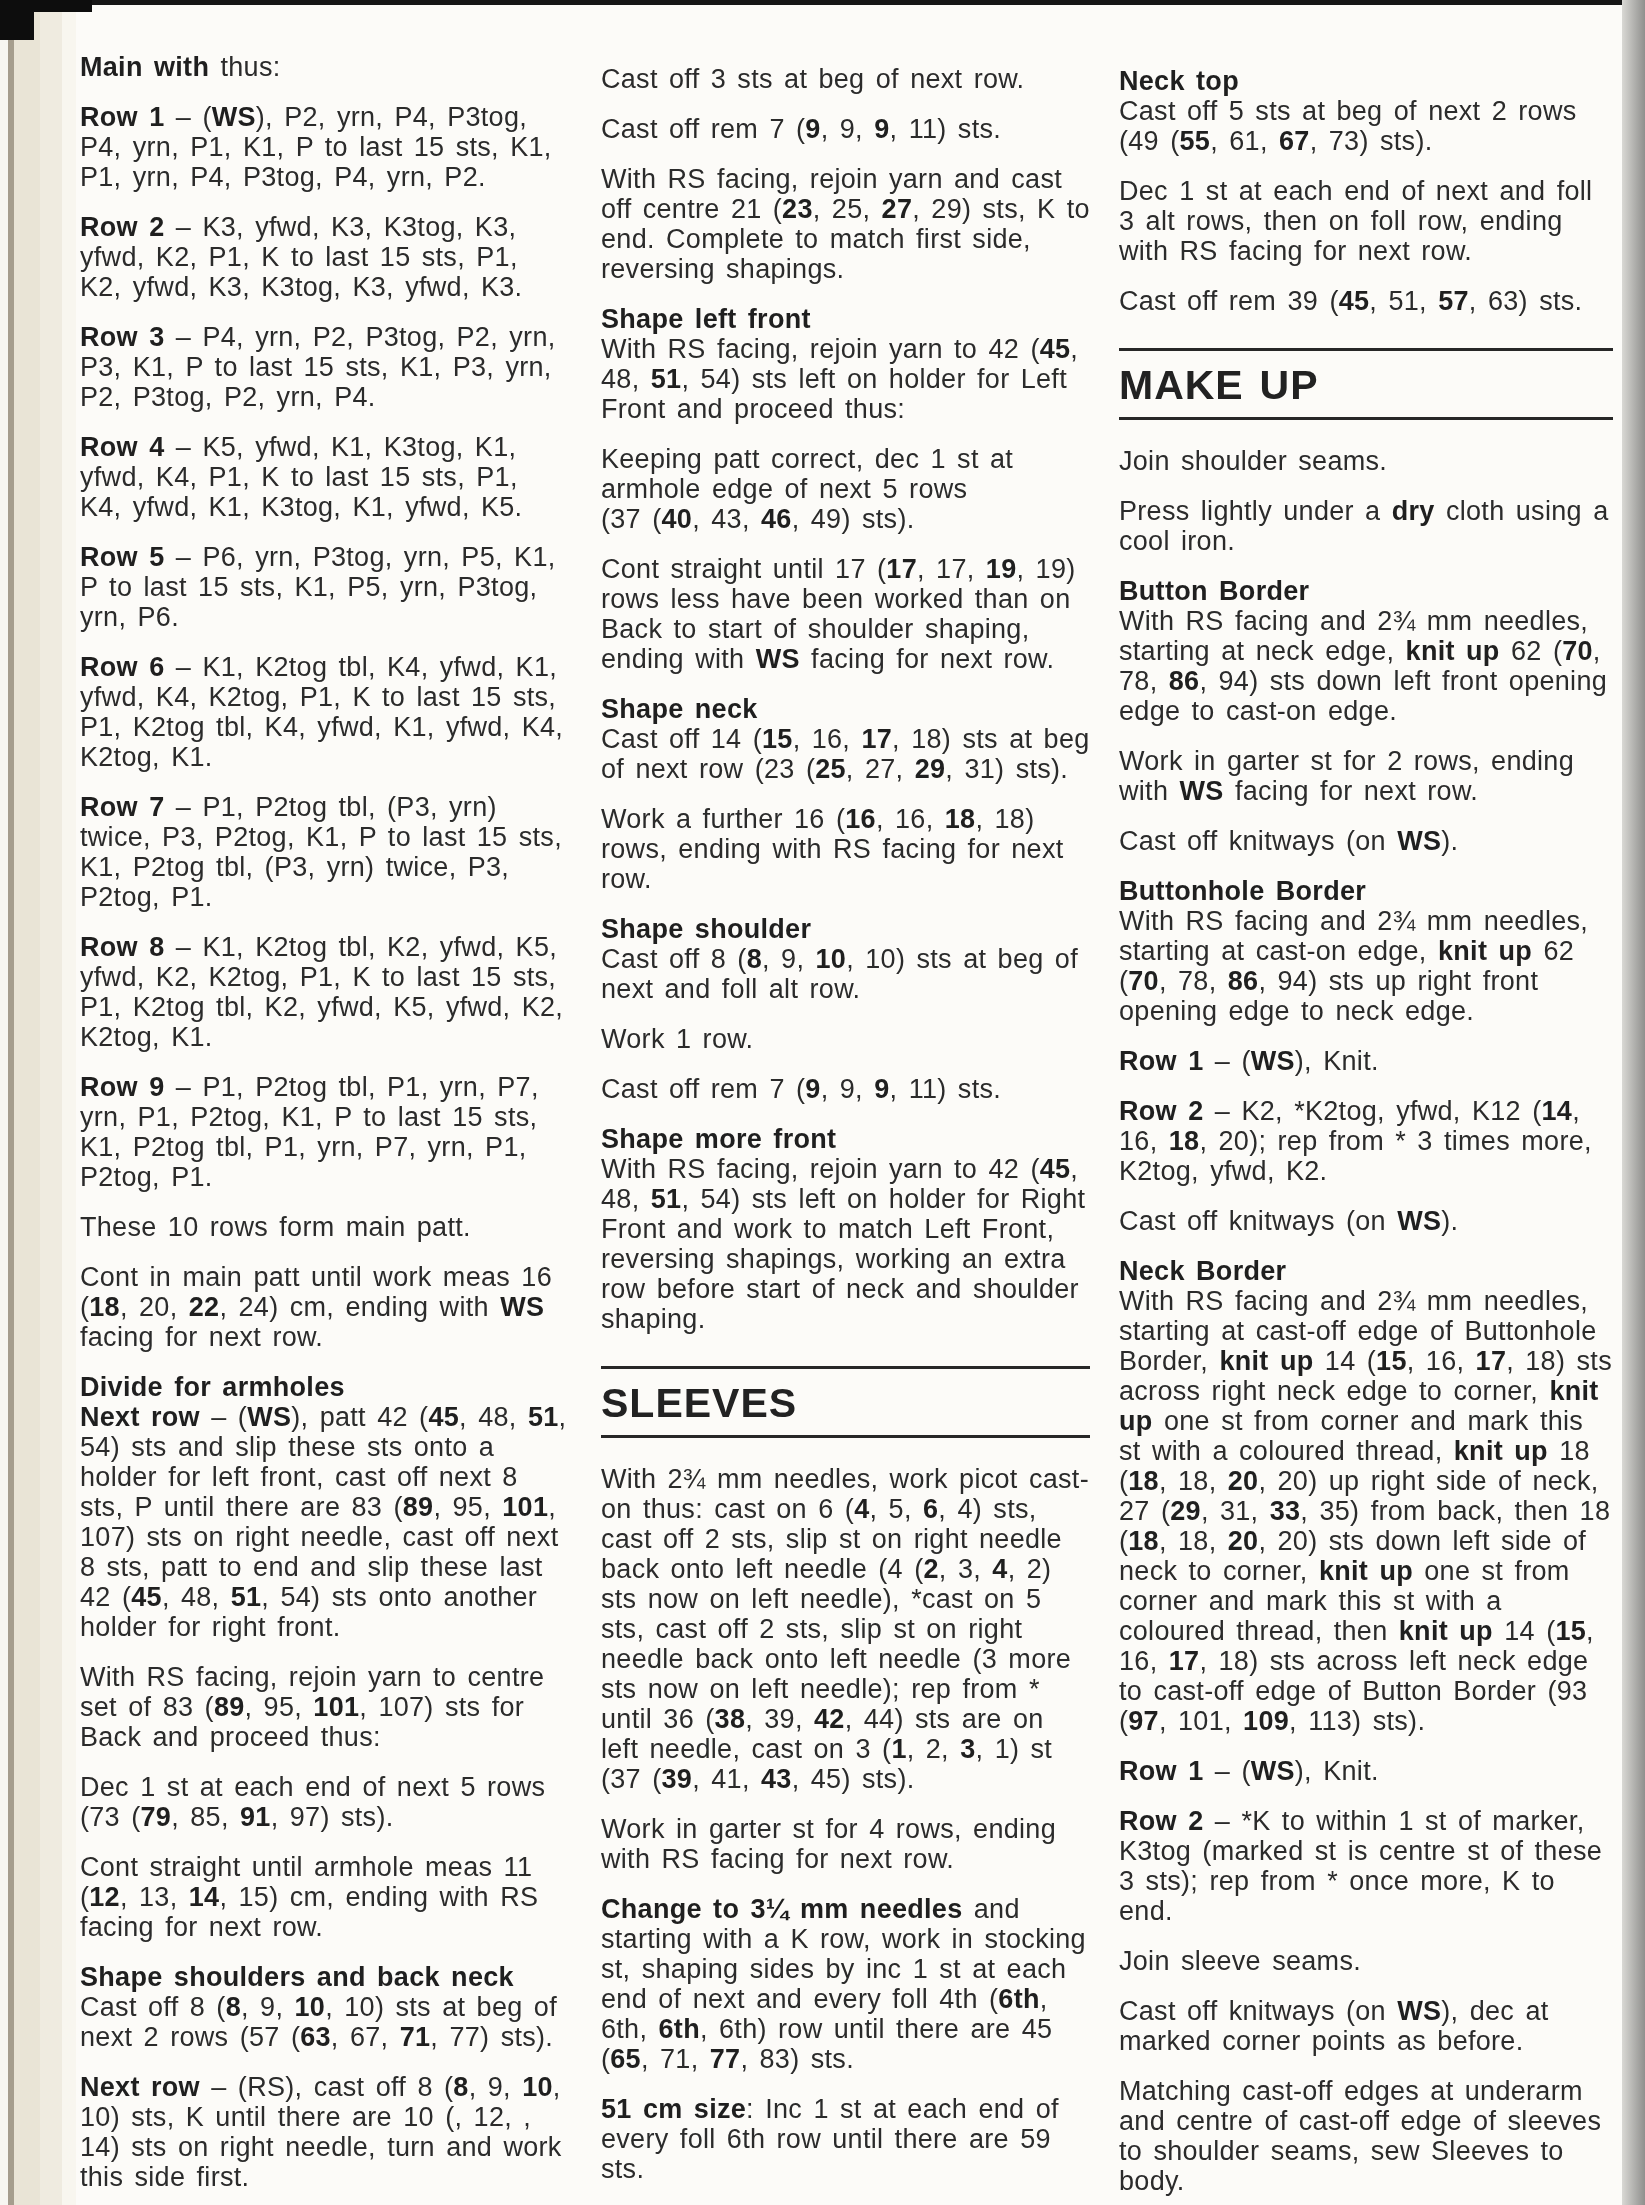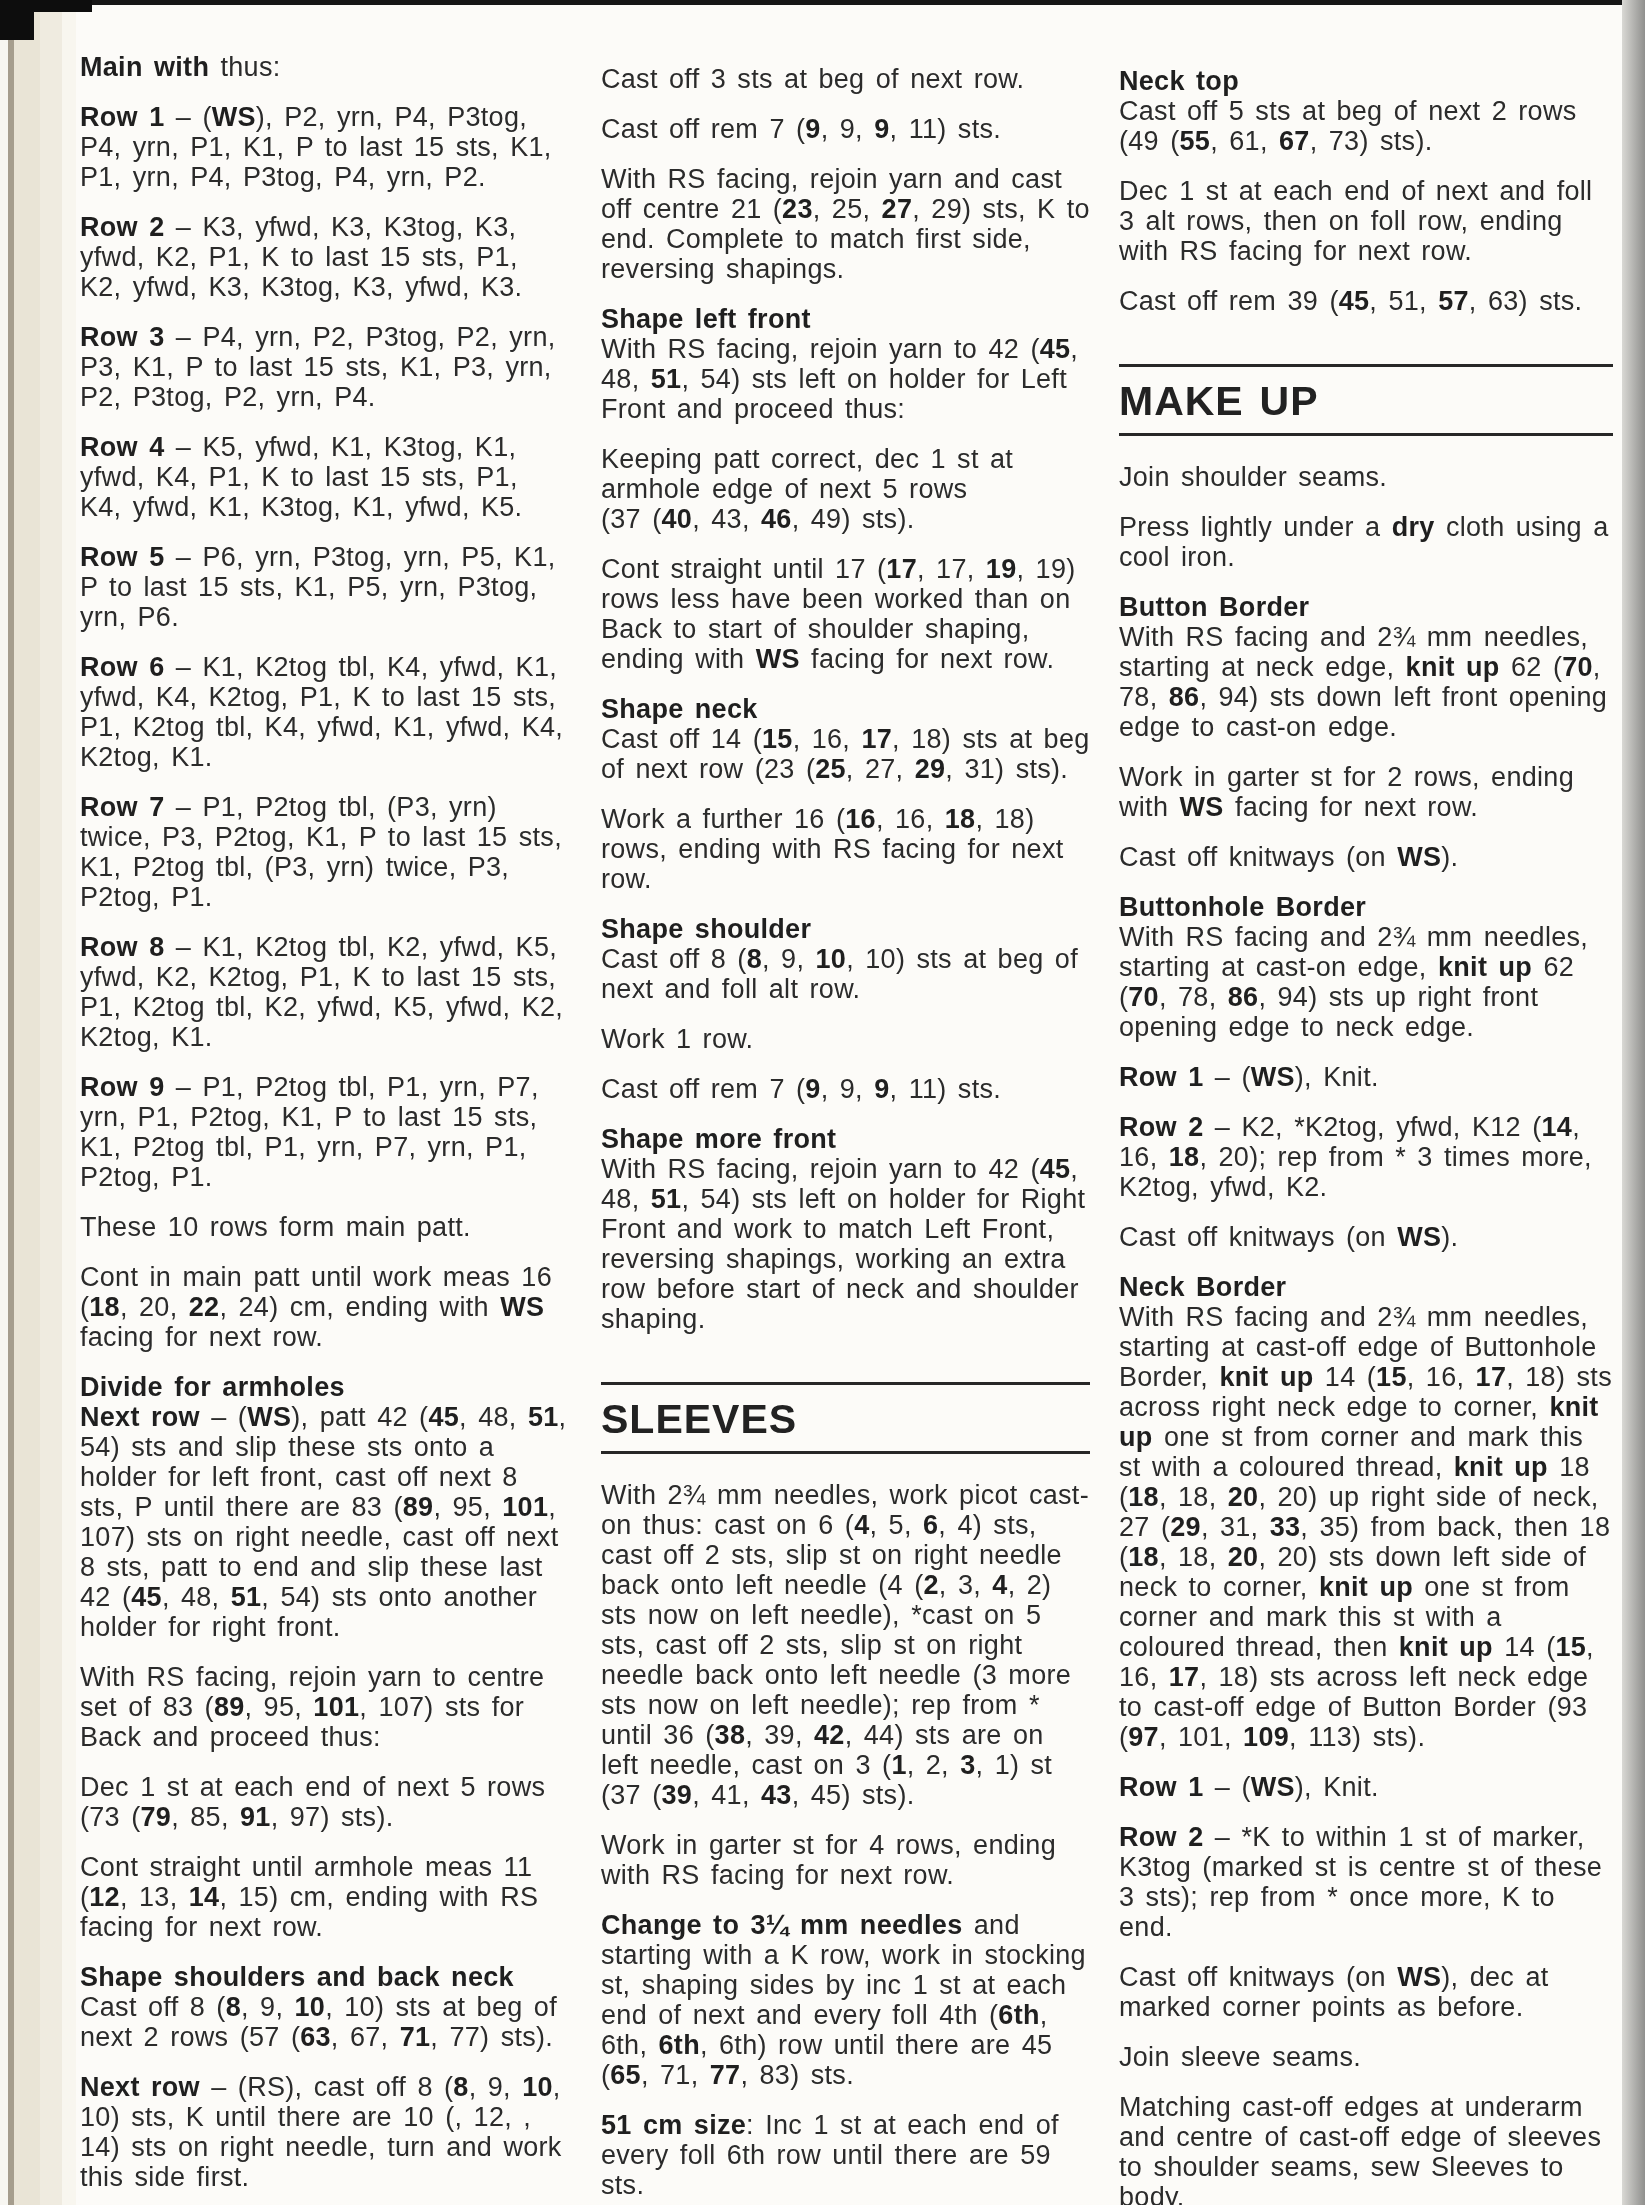--- a/index.html
+++ b/index.html
@@ -17,21 +17,21 @@
   .corner-wedge{position:absolute;left:0;top:0;width:34px;height:40px;background:#0d0d0d;}
   .right-edge{position:absolute;right:0;top:0;width:23px;height:2205px;
     background:linear-gradient(to right,#d9d8d4,#8f8f8d);}
   
   .col{position:absolute;font-size:27px;line-height:30px;letter-spacing:.3px;word-spacing:3.5px;}
   .col-1{left:80px;top:52px;width:487px;}
   .col-2{left:601px;top:64px;width:489px;}
   .col-3{left:1119px;top:66px;width:494px;}
   .para{margin:0 0 20px 0;}
   .para b{color:#1f1f1f;}
-  .section{margin:48px 0 26px 0;}
+  .section{margin:32px 0 26px 0;}
   .section .rule{height:3px;background:#272727;}
   .section .stitle{font-size:41px;font-weight:bold;letter-spacing:1px;
     padding:12px 0 10px 0;color:#222;line-height:44px;}
 </style>
 </head>
 <body>
 
 <div class="left-margin"></div>
 <div class="top-edge"></div>
 <div class="corner-mark"></div>
@@ -95,16 +95,16 @@
     <div class="para"><b>Button Border</b><br>With RS facing and 2¾ mm needles, starting at neck edge, <b>knit up</b> 62 (<b>70</b>, 78, <b>86</b>, 94) sts down left front opening edge to cast-on edge.</div>
     <div class="para">Work in garter st for 2 rows, ending with <b>WS</b> facing for next row.</div>
     <div class="para">Cast off knitways (on <b>WS</b>).</div>
     <div class="para"><b>Buttonhole Border</b><br>With RS facing and 2¾ mm needles, starting at cast-on edge, <b>knit up</b> 62 (<b>70</b>, 78, <b>86</b>, 94) sts up right front opening edge to neck edge.</div>
     <div class="para"><b>Row 1</b> – (<b>WS</b>), Knit.</div>
     <div class="para"><b>Row 2</b> – K2, *K2tog, yfwd, K12 (<b>14</b>, 16, <b>18</b>, 20); rep from * 3 times more, K2tog, yfwd, K2.</div>
     <div class="para">Cast off knitways (on <b>WS</b>).</div>
     <div class="para"><b>Neck Border</b><br>With RS facing and 2¾ mm needles, starting at cast-off edge of Buttonhole Border, <b>knit up</b> 14 (<b>15</b>, 16, <b>17</b>, 18) sts across right neck edge to corner, <b>knit up</b> one st from corner and mark this st with a coloured thread, <b>knit up</b> 18 (<b>18</b>, 18, <b>20</b>, 20) up right side of neck, 27 (<b>29</b>, 31, <b>33</b>, 35) from back, then 18 (<b>18</b>, 18, <b>20</b>, 20) sts down left side of neck to corner, <b>knit up</b> one st from corner and mark this st with a coloured thread, then <b>knit up</b> 14 (<b>15</b>, 16, <b>17</b>, 18) sts across left neck edge to cast-off edge of Button Border (93 (<b>97</b>, 101, <b>109</b>, 113) sts).</div>
     <div class="para"><b>Row 1</b> – (<b>WS</b>), Knit.</div>
     <div class="para"><b>Row 2</b> – *K to within 1 st of marker, K3tog (marked st is centre st of these 3 sts); rep from * once more, K to end.</div>
+    <div class="para">Join sleeve seams.</div>
     <div class="para">Cast off knitways (on <b>WS</b>), dec at marked corner points as before.</div>
-    <div class="para">Join sleeve seams.</div>
     <div class="para">Matching cast-off edges at underarm and centre of cast-off edge of sleeves to shoulder seams, sew Sleeves to body.</div>
   </div>
 
 </body></html>

